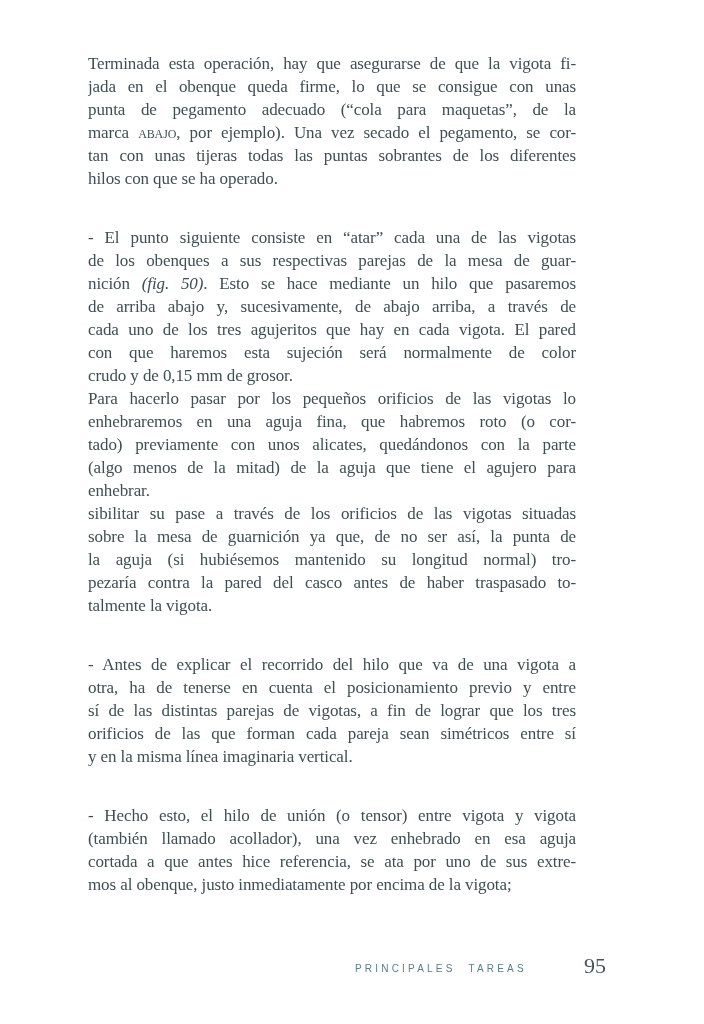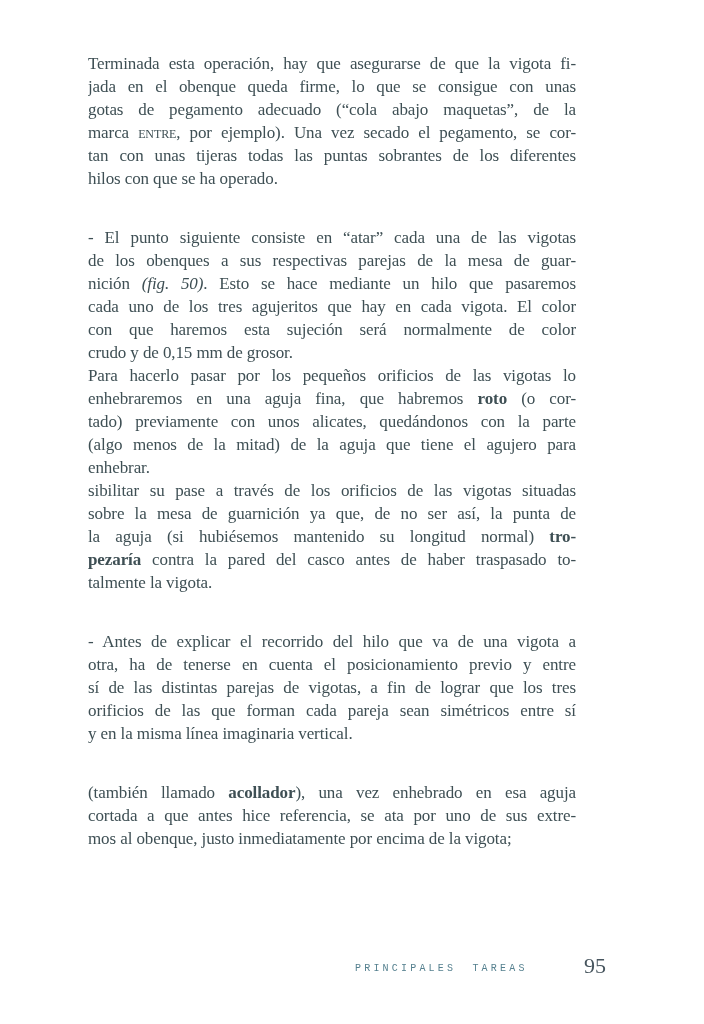--- a/index.html
+++ b/index.html
@@ -28,28 +28,28 @@
   .para.gap { margin-top: 36px; }
   .line {
     height: 23px;
     max-height: 23px;
     overflow: hidden;
     line-height: 23px;
     text-align: justify;
     text-align-last: justify;
   }
   .line.last { text-align-last: left; }
-  .b { font-weight: bold; }
+  .b { font-weight: normal; }
   .i { font-style: italic; }
   .sc { font-variant: small-caps; }
   .running-label {
     position: absolute;
     left: 355px;
     top: 963px;
-    font-family: Liberation Mono, monospace;
+    font-family: Liberation Sans, sans-serif;
     font-size: 10px;
     letter-spacing: 3.2px;
     word-spacing: 7px;
     color: var(--footer-label-color, #55808f);
     white-space: nowrap;
   }
   .page-number {
     position: absolute;
     left: 584px;
     top: 953px;
@@ -58,30 +58,31 @@
   }
 </style>
 </head>
 <body>
 
 <div class="page">
   <main class="text-block">
       <div class="para">
         <div class="line"><span>Terminada esta operación, hay que asegurarse de que la vigota fi-</span></div>
         <div class="line"><span>jada en el obenque queda firme, lo que se consigue con unas</span></div>
-        <div class="line"><span>gotas de pegamento adecuado (“cola abajo maquetas”, de la</span></div>
-        <div class="line"><span>marca </span><span class="sc">entre</span><span>, por ejemplo). Una vez secado el pegamento, se cor-</span></div>
+        <div class="line"><span>punta de pegamento adecuado (“cola para maquetas”, de la</span></div>
+        <div class="line"><span>marca </span><span class="sc">abajo</span><span>, por ejemplo). Una vez secado el pegamento, se cor-</span></div>
         <div class="line"><span>tan con unas tijeras todas las puntas sobrantes de los diferentes</span></div>
         <div class="line last"><span>hilos con que se ha operado.</span></div>
       </div>
       <div class="para gap">
         <div class="line"><span>- El punto siguiente consiste en “atar” cada una de las vigotas</span></div>
         <div class="line"><span>de los obenques a sus respectivas parejas de la mesa de guar-</span></div>
         <div class="line"><span>nición </span><span class="i">(fig. 50)</span><span>. Esto se hace mediante un hilo que pasaremos</span></div>
-        <div class="line"><span>cada uno de los tres agujeritos que hay en cada vigota. El color</span></div>
+        <div class="line"><span>de arriba abajo y, sucesivamente, de abajo arriba, a través de</span></div>
+        <div class="line"><span>cada uno de los tres agujeritos que hay en cada vigota. El pared</span></div>
         <div class="line"><span>con que haremos esta sujeción será normalmente de color</span></div>
         <div class="line last"><span>crudo y de 0,15 mm de grosor.</span></div>
       </div>
       <div class="para">
         <div class="line"><span>Para hacerlo pasar por los pequeños orificios de las vigotas lo</span></div>
         <div class="line"><span>enhebraremos en una aguja fina, que habremos </span><span class="b">roto</span><span> (o cor-</span></div>
         <div class="line"><span>tado) previamente con unos alicates, quedándonos con la parte</span></div>
         <div class="line"><span>(algo menos de la mitad) de la aguja que tiene el agujero para</span></div>
         <div class="line last"><span>enhebrar.</span></div>
       </div>
@@ -93,20 +94,21 @@
         <div class="line last"><span>talmente la vigota.</span></div>
       </div>
       <div class="para gap">
         <div class="line"><span>- Antes de explicar el recorrido del hilo que va de una vigota a</span></div>
         <div class="line"><span>otra, ha de tenerse en cuenta el posicionamiento previo y entre</span></div>
         <div class="line"><span>sí de las distintas parejas de vigotas, a fin de lograr que los tres</span></div>
         <div class="line"><span>orificios de las que forman cada pareja sean simétricos entre sí</span></div>
         <div class="line last"><span>y en la misma línea imaginaria vertical.</span></div>
       </div>
       <div class="para gap">
+        <div class="line"><span>- Hecho esto, el hilo de unión (o tensor) entre vigota y vigota</span></div>
         <div class="line"><span>(también llamado </span><span class="b">acollador</span><span>), una vez enhebrado en esa aguja</span></div>
         <div class="line"><span>cortada a que antes hice referencia, se ata por uno de sus extre-</span></div>
         <div class="line last"><span>mos al obenque, justo inmediatamente por encima de la vigota;</span></div>
       </div>
     </main>
   <footer>
     <span class="running-label">PRINCIPALES TAREAS</span>
     <span class="page-number">95</span>
   </footer>
 </div>

